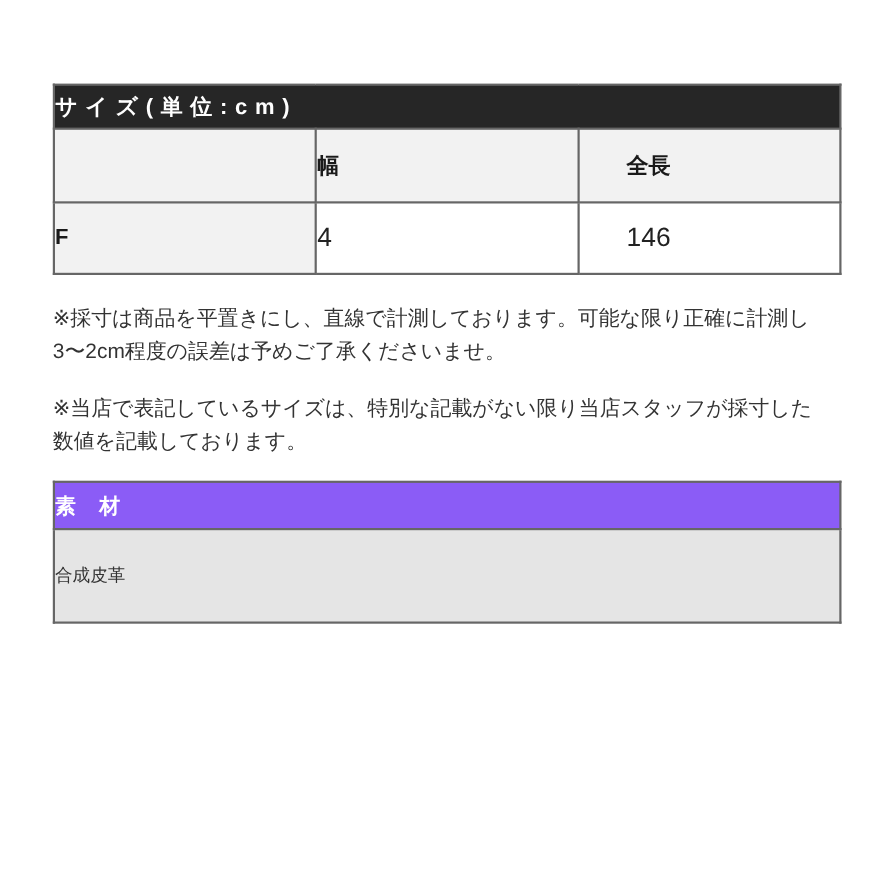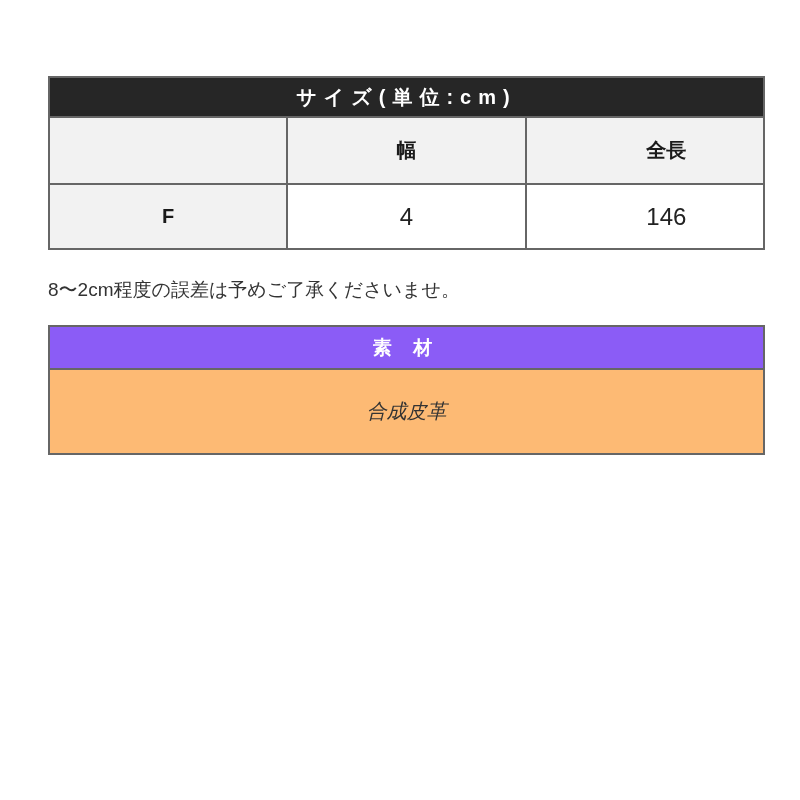--- a/index.html
+++ b/index.html
@@ -19,21 +19,21 @@
     padding-top: 76px;
     width: 717px;
   }
   table {
     border-collapse: collapse;
     width: 717px;
     table-layout: fixed;
   }
   th, td {
     border: 2px solid #666666;
-    text-align: center;
+    text-align: left;
     vertical-align: middle;
     padding: 0;
   }
   
   .size-table .table-title-cell {
     background: #262626;
     color: #ffffff;
     height: 38px;
     font-size: 20px;
     font-weight: bold;
@@ -77,25 +77,24 @@
   .material-table { margin-top: 20px; }
   .material-table .table-title-cell {
     background: #8b5cf6;
     color: #ffffff;
     height: 41px;
     font-size: 19px;
     font-weight: bold;
     letter-spacing: 8px;
   }
   .material-table .material-value-cell {
-    background: #fdba74;
+    background: #e5e5e5;
     height: 83px;
-    font-size: 20px;
+    font-size: 16px;
     color: #333333;
-    font-style: italic;
   }
 </style>
 </head>
 <body>
 
 <div class="content">
 
   <table class="size-table">
     <tbody>
         <tr>
@@ -108,23 +107,28 @@
     </tr>
     <tr class="data-row">
       <td class="row-label col-label">F</td>
       <td class="data-cell col-width">4</td>
       <td class="data-cell col-length">146</td>
     </tr>
   </tbody>
     </table>
 
   <div class="note note-1">
-    <div>8〜2cm程度の誤差は予めご了承くださいませ。</div>
+    <div>※採寸は商品を平置きにし、直線で計測しております。可能な限り正確に計測し</div>
+    <div>3〜2cm程度の誤差は予めご了承くださいませ。</div>
   </div>
 
+  <div class="note note-2">
+    <div>※当店で表記しているサイズは、特別な記載がない限り当店スタッフが採寸した</div>
+    <div>数値を記載しております。</div>
+  </div>
 
   <table class="material-table">
     <tbody>
         <tr>
       <th class="table-title-cell">素 材</th>
     </tr>
     <tr>
       <td class="material-value-cell">合成皮革</td>
     </tr>
   </tbody>

